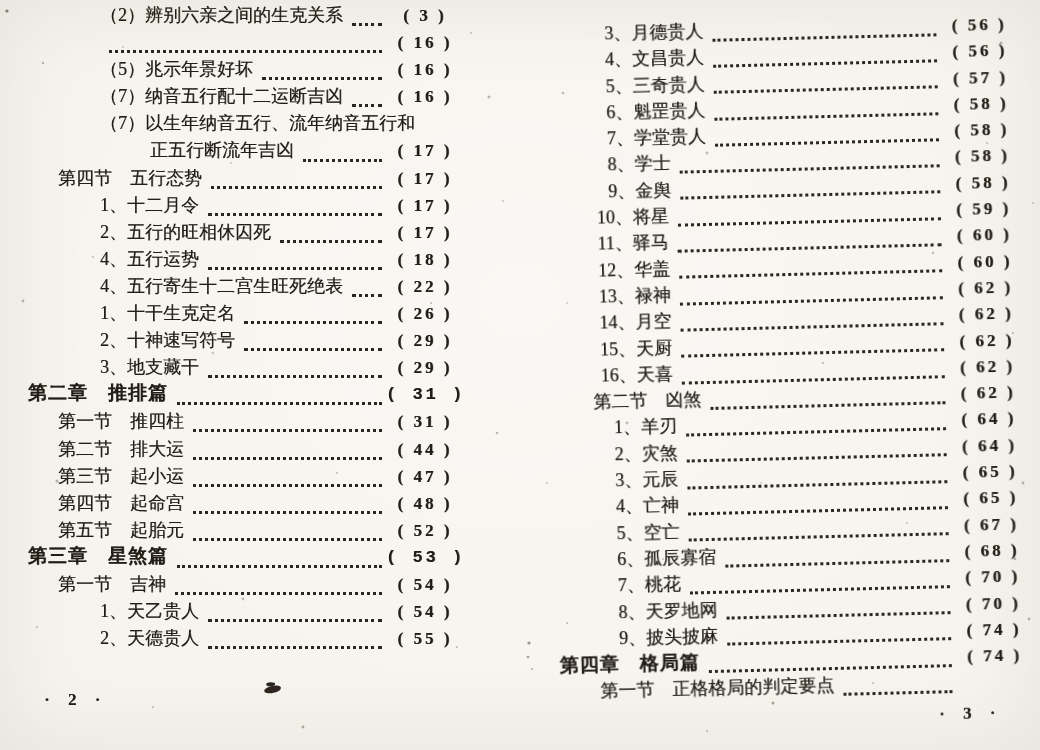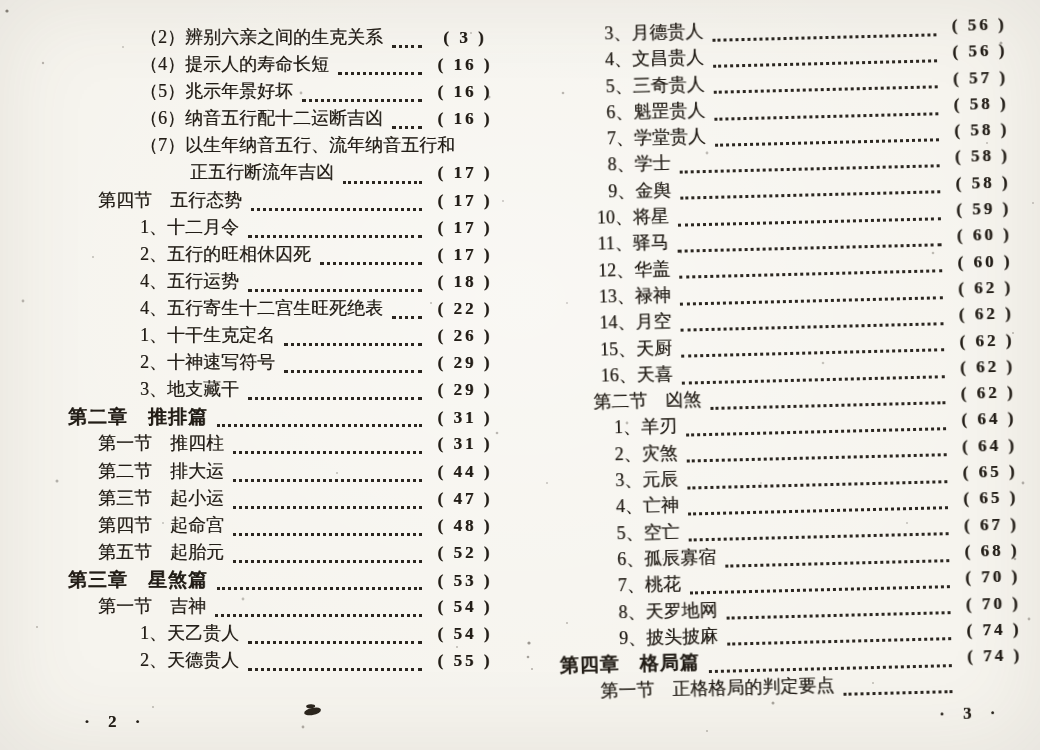--- a/index.html
+++ b/index.html
@@ -11,33 +11,33 @@
   }
   .sheet{
     position:relative;width:1040px;height:750px;
     background:
       radial-gradient(ellipse at 50% 40%, rgba(255,255,255,0.35), rgba(0,0,0,0) 70%),
       #f6f4ee;
     box-shadow:inset 0 0 90px rgba(92,78,56,0.10);
     color:#221d17;
   }
   .page{position:absolute;filter:blur(0.25px);}
-  .page-left{left:28px;top:24px;width:436px;margin-left:40px;}
+  .page-left{left:28px;top:2px;width:436px;}
   .page-right{left:540px;top:22px;width:478px;transform:rotate(-1.4deg);transform-origin:0 0;}
   .line{
     display:flex;align-items:baseline;white-space:nowrap;
   }
   .page-left  .line{height:27.1px;line-height:27.1px;font-size:18px;}
   .page-right .line{height:26.3px;line-height:26.3px;font-size:18px;}
   .label{
     white-space:pre;
     text-shadow:0.4px 0.4px 0.4px rgba(40,32,22,0.55);
   }
   .lv-chapter .label{font-weight:bold;font-size:19px;letter-spacing:1px;}
-  .page-left  .lv-chapter{padding-left:0px;}
+  .page-left  .lv-chapter{padding-left:0px;font-family:Liberation Mono, monospace;}
   .page-left  .lv-section{padding-left:30px;align-items:center;}
   .page-left  .lv-item{padding-left:72px;}
   .page-left  .lv-cont{padding-left:122px;}
   .page-right .lv-chapter{padding-left:4px;}
   .page-right .lv-section{padding-left:44px;}
   .page-right .lv-item{padding-left:64px;}
   .page-right .lv-item2{padding-left:52px;}
   .leader{
     flex:1 1 auto;min-width:22px;align-self:center;
     height:10px;margin:8px 4px 0 9px;
@@ -99,31 +99,30 @@
   <div class="speckles"></div>
 
   <section class="page page-left">
     <div>
         <div class="line lv-item">
           <span class="label">（2）辨别六亲之间的生克关系</span>
           <span class="leader"></span>
           <span class="pageno">( 3 )</span>
         </div>
         <div class="line lv-item">
-          <span class="label">（4）提示人的寿命长短</span>
           <span class="leader"></span>
           <span class="pageno">( 16 )</span>
         </div>
         <div class="line lv-item">
           <span class="label">（5）兆示年景好坏</span>
           <span class="leader"></span>
           <span class="pageno">( 16 )</span>
         </div>
         <div class="line lv-item">
-          <span class="label">（6）纳音五行配十二运断吉凶</span>
+          <span class="label">（7）纳音五行配十二运断吉凶</span>
           <span class="leader"></span>
           <span class="pageno">( 16 )</span>
         </div>
         <div class="line lv-item">
           <span class="label">（7）以生年纳音五行、流年纳音五行和</span>
         </div>
         <div class="line lv-cont">
           <span class="label">正五行断流年吉凶</span>
           <span class="leader"></span>
           <span class="pageno">( 17 )</span>

